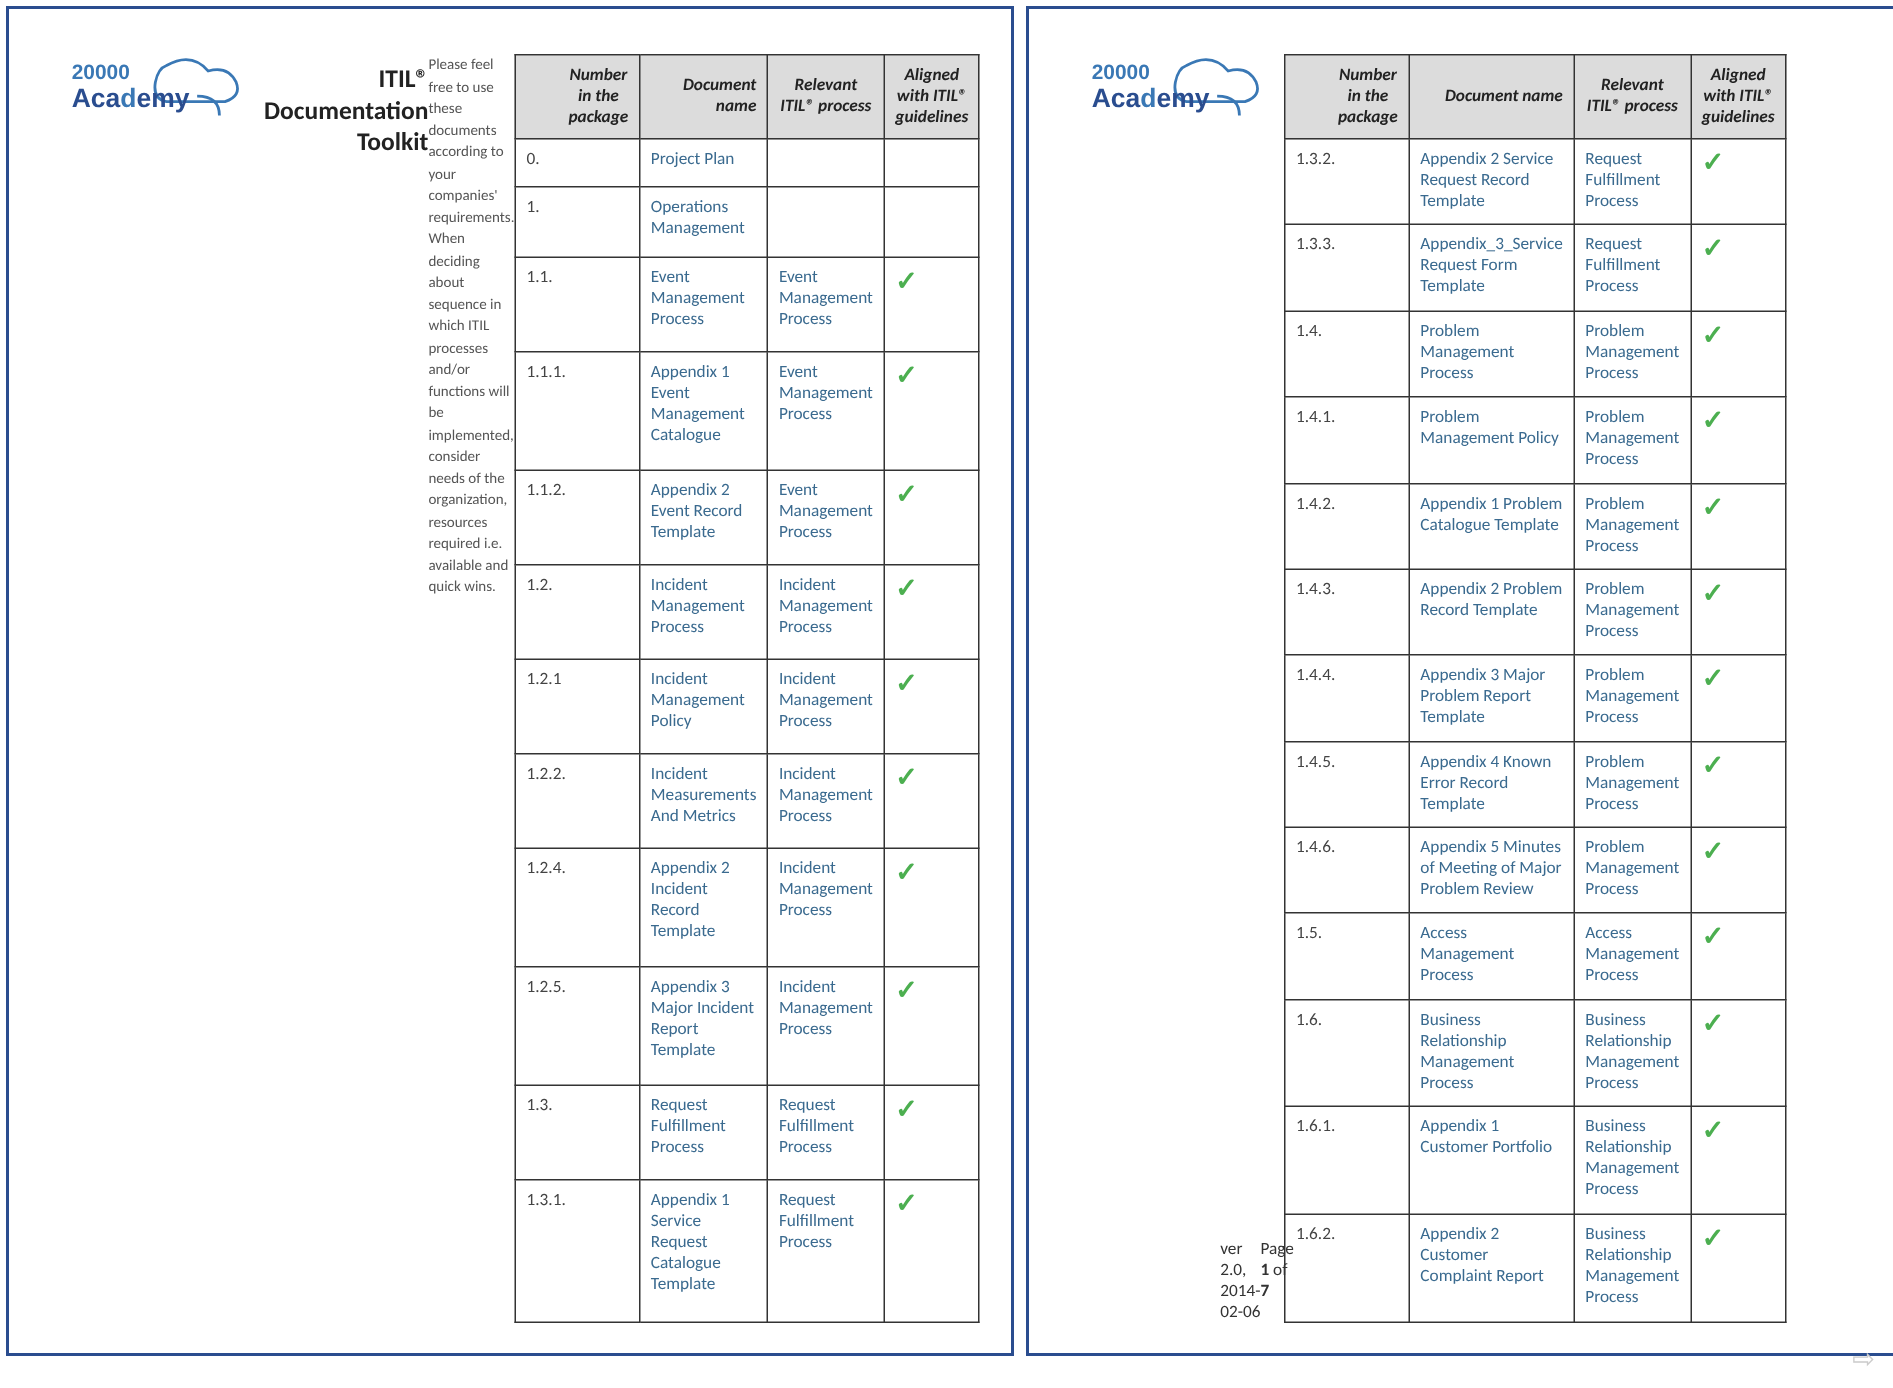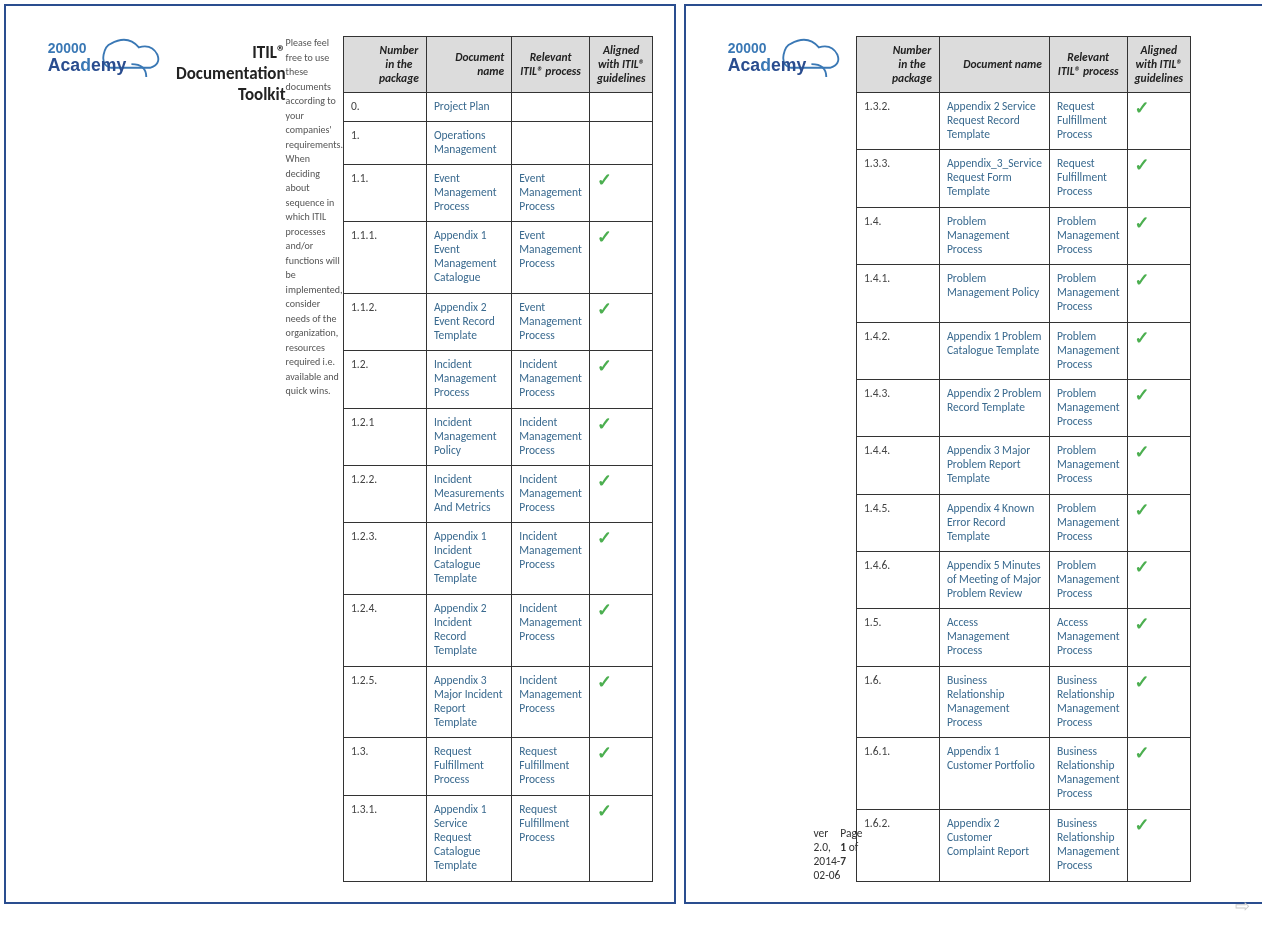--- a/index.html
+++ b/index.html
@@ -167,26 +167,20 @@
             <td class="proc-cell">Incident Management Process</td>
             <td class="check-cell"><span class="check">✓</span></td>
           </tr>
           <tr>
             <td class="num-cell">1.2.2.</td>
             <td class="doc-cell">Incident Measurements And Metrics</td>
             <td class="proc-cell">Incident Management Process</td>
             <td class="check-cell"><span class="check">✓</span></td>
           </tr>
           <tr>
-            <td class="num-cell">1.2.3.</td>
-            <td class="doc-cell">Appendix 1 Incident Catalogue Template</td>
-            <td class="proc-cell">Incident Management Process</td>
-            <td class="check-cell"><span class="check">✓</span></td>
-          </tr>
-          <tr>
             <td class="num-cell">1.2.4.</td>
             <td class="doc-cell">Appendix 2 Incident Record Template</td>
             <td class="proc-cell">Incident Management Process</td>
             <td class="check-cell"><span class="check">✓</span></td>
           </tr>
           <tr>
             <td class="num-cell">1.2.5.</td>
             <td class="doc-cell">Appendix 3 Major Incident Report Template</td>
             <td class="proc-cell">Incident Management Process</td>
             <td class="check-cell"><span class="check">✓</span></td>

